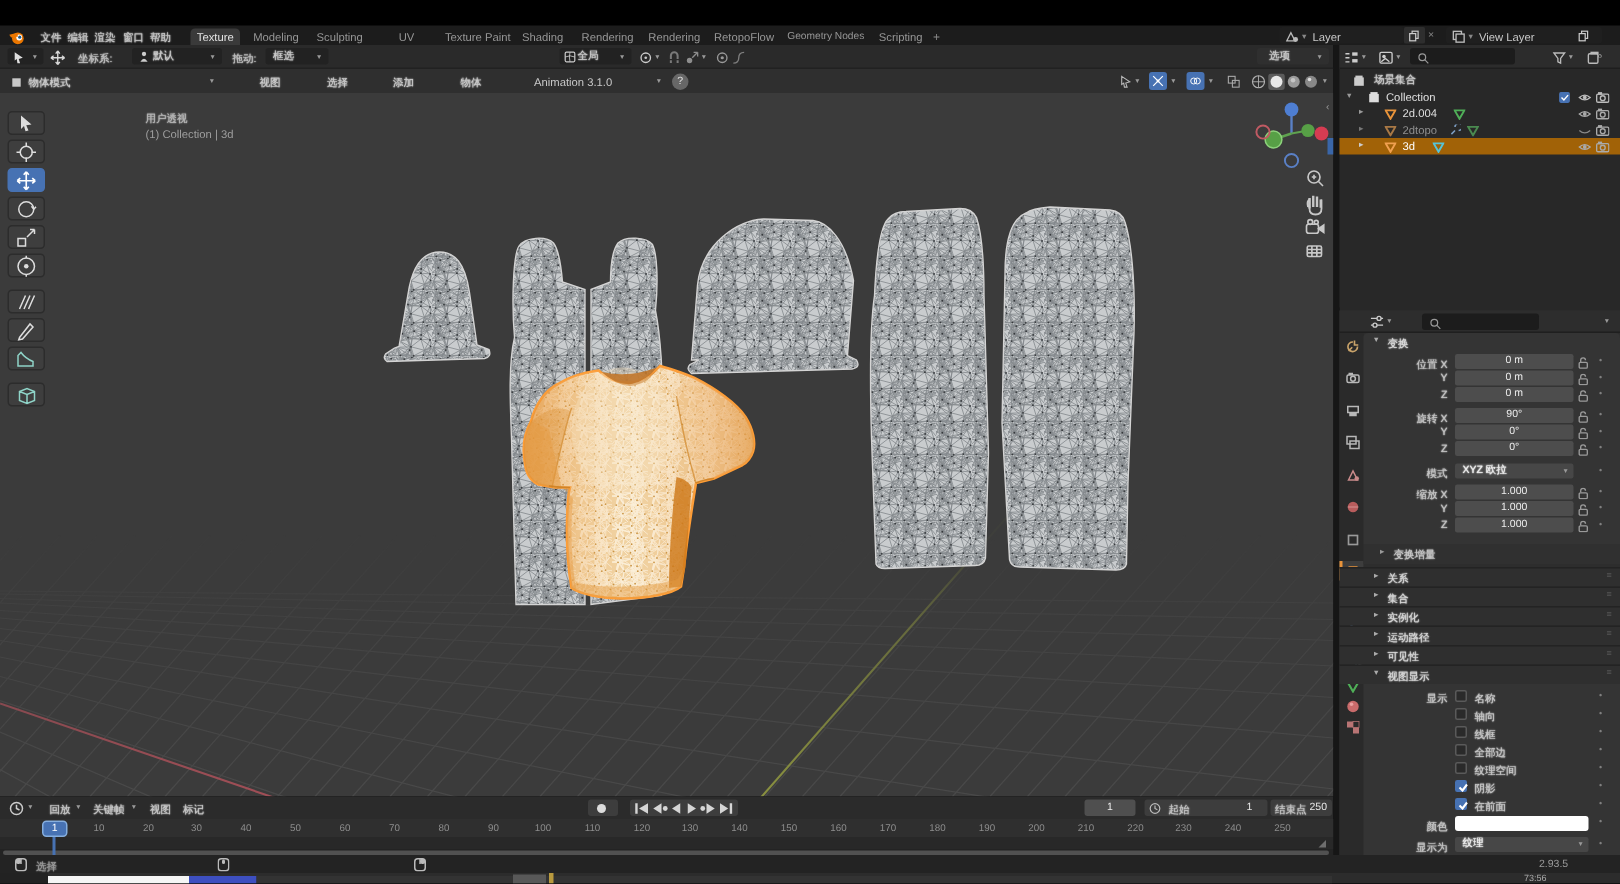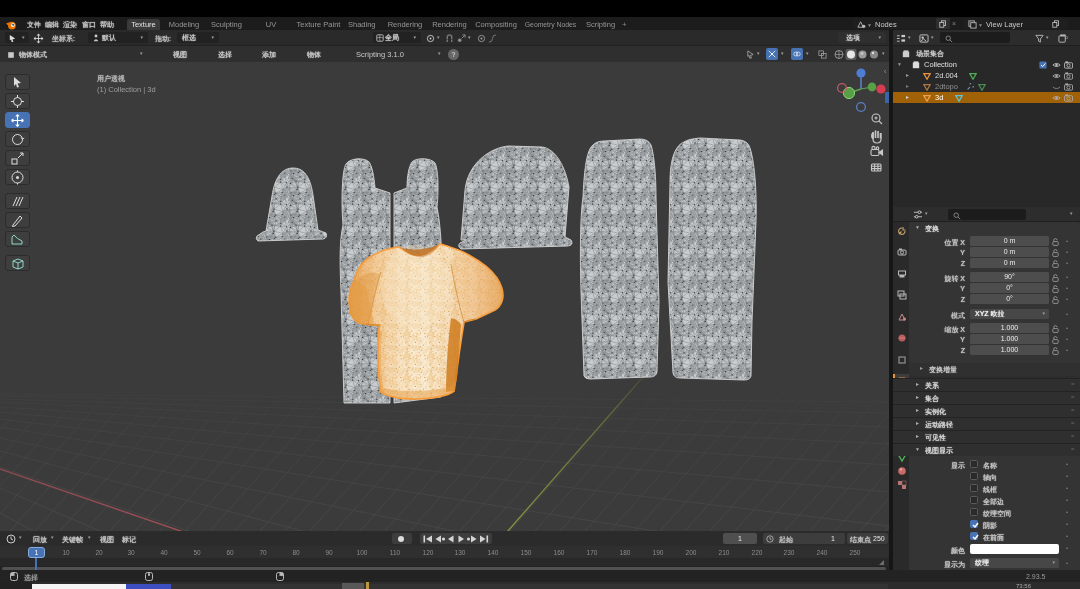--- a/index.html
+++ b/index.html
@@ -60,31 +60,31 @@
       <div class="abs menu cjk" style="left:82px">窗口</div>
       <div class="abs menu cjk" style="left:100px">帮助</div>
       <div class="abs tab tabact" style="left:127px;width:33px;padding:0;text-align:center">Texture</div>
       <div class="abs tab" style="left:166px;width:36px;padding:0;text-align:center">Modeling</div>
       <div class="abs tab" style="left:208px;width:37px;padding:0;text-align:center">Sculpting</div>
       <div class="abs tab" style="left:251px;width:40px;padding:0;text-align:center">UV Modeling</div>
       <div class="abs tab" style="left:296px;width:45px;padding:0;text-align:center">Texture Paint</div>
       <div class="abs tab" style="left:348px;width:31px;padding:0;text-align:left">Shading</div>
       <div class="abs tab" style="left:386px;width:38px;padding:0;text-align:center">Rendering</div>
       <div class="abs tab" style="left:432px;width:35px;padding:0;text-align:center">Rendering</div>
-      <div class="abs tab" style="left:475px;width:42px;padding:0;text-align:center">Compositing</div>
+      <div class="abs tab" style="left:475px;width:42px;padding:0;text-align:center">RetopoFlow</div>
       <div class="abs tab" style="left:522px;width:57px;padding:0;text-align:center;font-size:6.8px">Geometry Nodes</div>
       <div class="abs tab" style="left:584px;width:33px;padding:0;text-align:center">Scripting</div>
       <div class="abs" style="left:622px;top:3px;color:#8a8a8a;font-size:8px">+</div>
       <div class="abs selwidget" style="left:853px;width:83px"></div>
       <svg class="abs" style="left:857px;top:3px" width="9" height="9" viewBox="0 0 10 10">
         <path d="M1 8 L4 2 L7 8 Z" fill="none" stroke="#bbb" stroke-width="1"></path>
         <circle cx="7.5" cy="7" r="1.8" fill="#bbb"></circle>
       </svg>
       <div class="abs" style="left:867px;top:4.5px;color:#888;font-size:5px">▼</div>
-      <div class="abs" style="left:875px;top:2.5px;font-size:7.5px;color:#c9c9c9">Nodes</div>
+      <div class="abs" style="left:875px;top:2.5px;font-size:7.5px;color:#c9c9c9">Layer</div>
       <div class="abs" style="left:936px;top:1px;width:14px;height:11px;background:#2e2e2e;border-radius:1px"></div>
       <svg class="abs" style="left:939px;top:3px" width="8" height="8" viewBox="0 0 10 10">
         <rect x="3" y="1" width="5" height="6" fill="none" stroke="#ccc"></rect>
         <rect x="1" y="3" width="5" height="6" fill="#2e2e2e" stroke="#ccc"></rect>
       </svg>
       <div class="abs" style="left:952px;top:2.5px;color:#888;font-size:7px">×</div>
       <div class="abs selwidget" style="left:964px;width:104px"></div>
       <svg class="abs" style="left:968px;top:3px" width="9" height="9" viewBox="0 0 10 10">
         <rect x="1" y="1" width="6" height="6" fill="none" stroke="#bbb"></rect>
         <rect x="3" y="3" width="6" height="6" fill="#1f1f1f" stroke="#bbb"></rect>
@@ -144,21 +144,21 @@
     <div class="abs" id="row3">
       <svg class="abs" style="left:7px;top:4.5px" width="8" height="8" viewBox="0 0 10 10">
         <rect x="1.5" y="1.5" width="7" height="7" fill="#c9c9c9"></rect>
       </svg>
       <div class="abs cjk" style="left:19px;top:4px">物体模式</div>
       <div class="abs carr" style="left:139px;top:5px">▼</div>
       <div class="abs cjk" style="left:173px;top:4px">视图</div>
       <div class="abs cjk" style="left:218px;top:4px">选择</div>
       <div class="abs cjk" style="left:262px;top:4px">添加</div>
       <div class="abs cjk" style="left:307px;top:4px">物体</div>
-      <div class="abs" style="left:356px;top:3.5px;font-size:7.5px;color:#c9c9c9">Scripting 3.1.0</div>
+      <div class="abs" style="left:356px;top:3.5px;font-size:7.5px;color:#c9c9c9">Animation 3.1.0</div>
       <div class="abs carr" style="left:437px;top:5px">▼</div>
       <div class="abs" style="left:448px;top:2.5px;width:11px;height:11px;border-radius:50%;background:#676767;color:#e8e8e8;font-size:7px;text-align:center;line-height:11px">?</div>
       <svg class="abs" style="left:746px;top:4px" width="9" height="9" viewBox="0 0 10 10">
         <path d="M2 1 L8 5 L5 6 L6 9 L4 9 L3.5 6 L2 7 Z" fill="none" stroke="#bbb" stroke-width=".8"></path>
       </svg>
       <div class="abs carr" style="left:756px;top:5px">▼</div>
       <div class="abs" style="left:766px;top:2px;width:12px;height:12px;background:#4772b3;border-radius:2px"></div>
       <svg class="abs" style="left:768px;top:4px" width="8" height="8" viewBox="0 0 10 10">
         <path d="M1 9 L9 1 M1 1 L9 9" stroke="#fff" stroke-width="1"></path>
         <circle cx="5" cy="5" r="1.2" fill="#fff"></circle>

